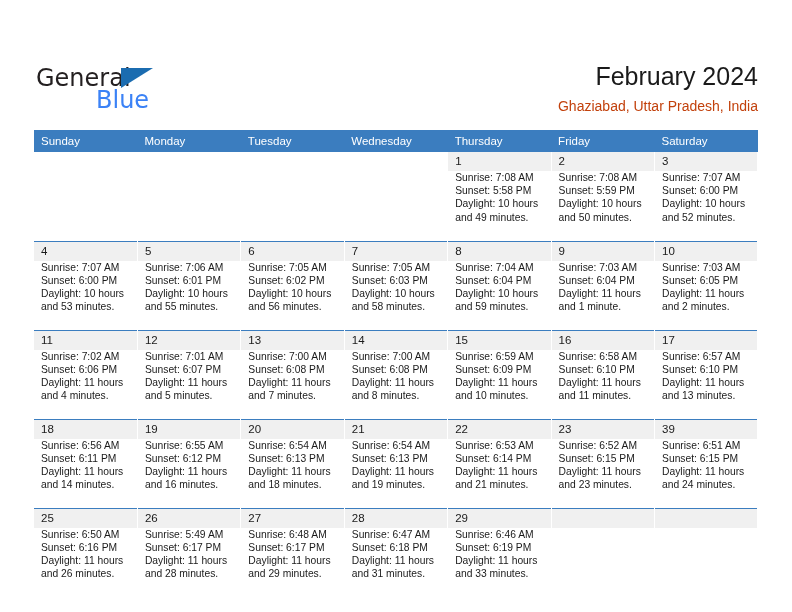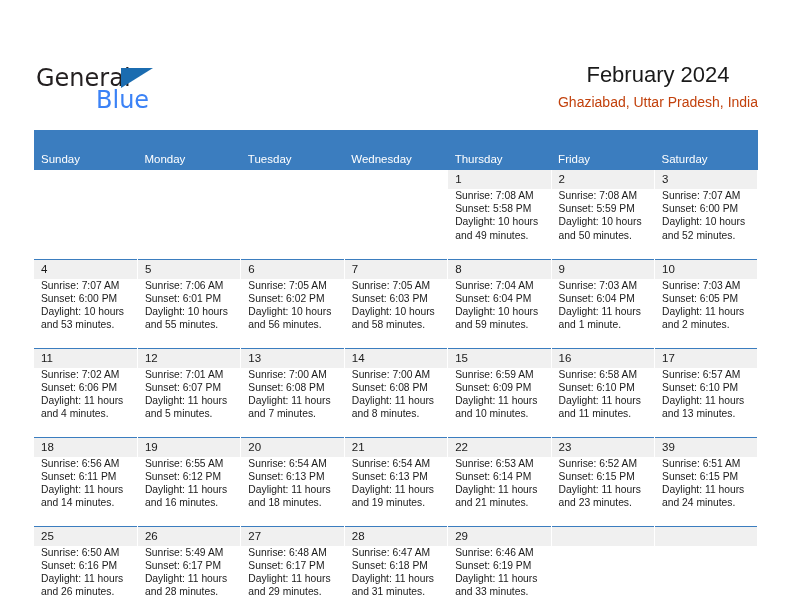--- a/index.html
+++ b/index.html
@@ -66,26 +66,25 @@
     border-left: 32px solid #1b6cb0;
     border-bottom: 20px solid transparent;
   }
 
   .titleblock {
     text-align: right;
     flex: 0 0 auto;
     padding-top: 0px;
   }
   .cal-title {
-    font-size: 22px;
+    font-size: 25px;
     font-weight: 400;
     color: #1a1a1a;
     line-height: 1.15;
     white-space: nowrap;
-    text-align: center;
   }
   .cal-subtitle {
     font-size: 14px;
     font-weight: 400;
     color: #c2410c;
     margin-top: 7px;
     white-space: nowrap;
   }
 
   
@@ -100,21 +99,21 @@
     width: 724px;
   }
   table.cal col { width: 103.43px; }
 
   thead th {
     background: #3b7dbf;
     color: #ffffff;
     font-size: 11.5px;
     font-weight: 400;
     text-align: left;
-    padding: 23px 0 5px 7px;
+    padding: 5px 0 5px 7px;
     height: 12px;
     box-sizing: border-box;
     border: none;
   }
 
   td.day {
     vertical-align: top;
     padding: 0;
     height: 89px;
     border-top: 1px solid #3b7dbf;

